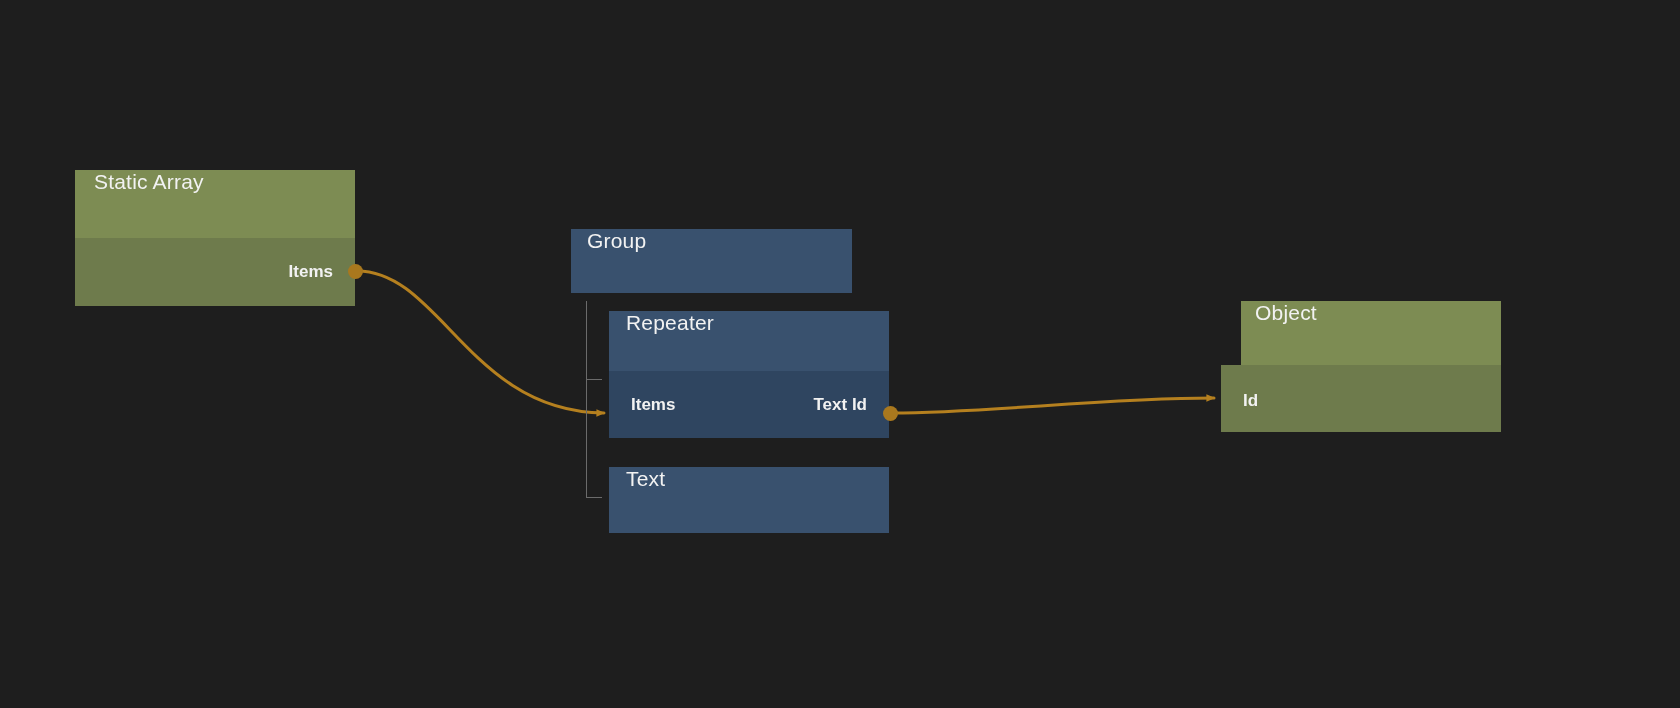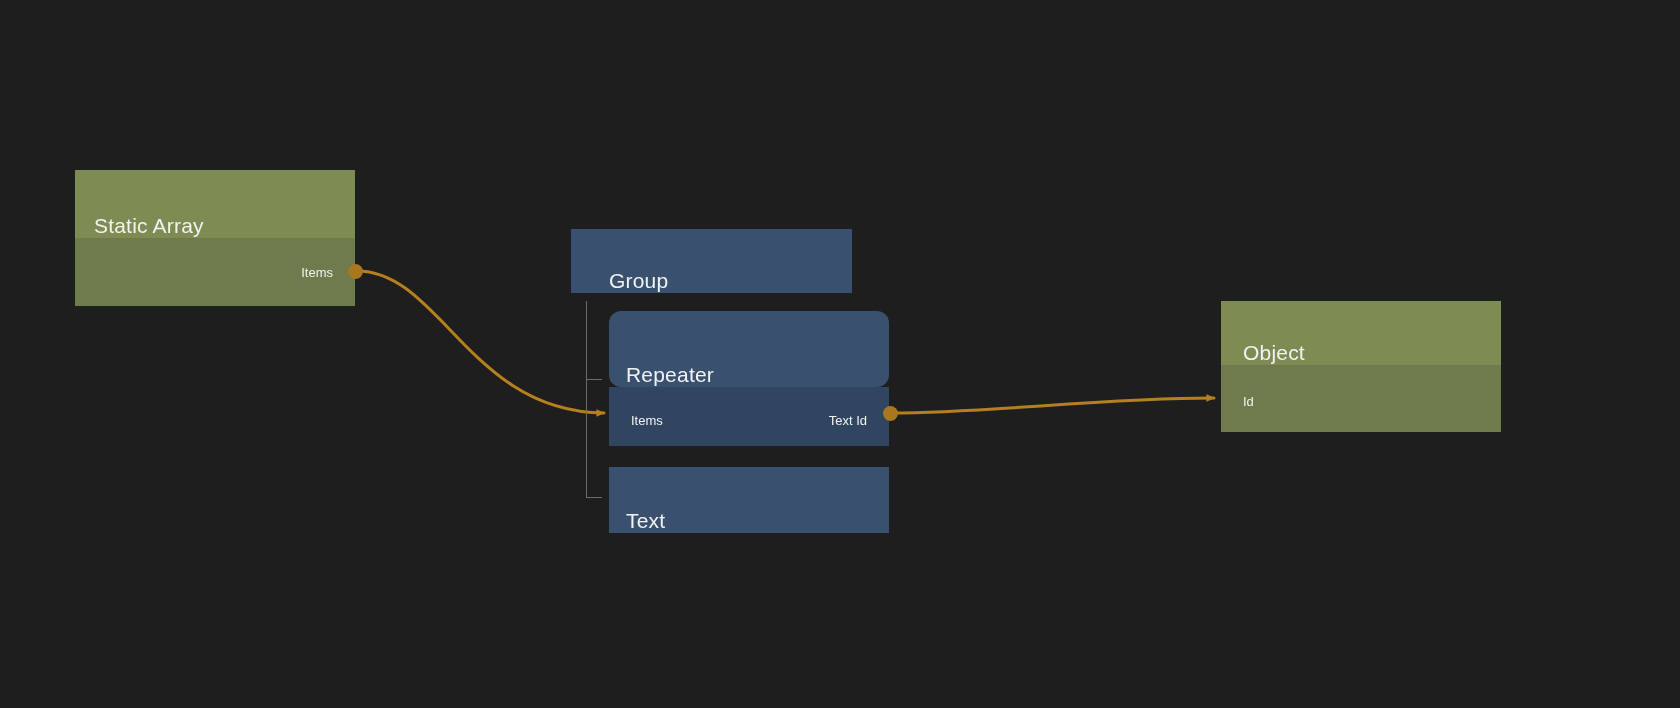--- a/index.html
+++ b/index.html
@@ -29,21 +29,21 @@
     height: 708px;
     pointer-events: none;
   }
   .node {
     position: absolute;
     box-sizing: border-box;
     overflow: hidden;
   }
   .node-header {
     display: flex;
-    align-items: flex-end;
+    align-items: flex-start;
     box-sizing: border-box;
     width: 100%;
   }
   .node-title {
     color: #f2f2f2;
     font-size: 21px;
     font-weight: 400;
     letter-spacing: 0.2px;
     white-space: nowrap;
   }
@@ -56,22 +56,22 @@
     display: flex;
     align-items: center;
     justify-content: space-between;
     box-sizing: border-box;
     width: 100%;
     height: 100%;
     padding: 0 22px;
   }
   .port-label {
     color: #f2f2f2;
-    font-size: 13px;
-    font-weight: 400;
+    font-size: 17px;
+    font-weight: 700;
     white-space: nowrap;
   }
   .port-label.right-aligned {
     margin-left: auto;
   }
   .port-label.left-aligned {
     margin-right: auto;
   }
 
   
@@ -99,31 +99,31 @@
   }
   .tree-line.vert  { width: 1px; }
   .tree-line.horiz { height: 1px; }
 
   
   #node-static-array { left: 75px;   top: 170px; width: 280px; height: 136px; }
   #node-static-array .node-header { height: 68px; padding-left: 19px; }
   #node-static-array .node-body   { height: 68px; }
 
   #node-group { left: 571px; top: 229px; width: 281px; height: 64px; }
-  #node-group .node-header { height: 64px; padding-left: 38px; }
+  #node-group .node-header { height: 64px; padding-left: 16px; }
 
   #node-repeater { left: 609px; top: 311px; width: 280px; height: 135px; }
-  #node-repeater .node-header { height: 76px; padding-left: 17px; border-radius: 12px; }
+  #node-repeater .node-header { height: 60px; padding-left: 17px; }
   #node-repeater .node-body   { height: 67px; }
 
   #node-text { left: 609px; top: 467px; width: 280px; height: 66px; }
   #node-text .node-header { height: 66px; padding-left: 17px; }
 
   #node-object { left: 1221px; top: 301px; width: 280px; height: 131px; }
-  #node-object .node-header { height: 64px; padding-left: 22px; }
+  #node-object .node-header { height: 64px; padding-left: 14px; margin-left: 20px; }
   #node-object .node-body   { height: 72px; }
 
   
   #dot-static-items { left: 348px; top: 264px; }
   #dot-item-id      { left: 883px; top: 406px; }
 </style>
 </head>
 <body>
 
 <div id="canvas">

